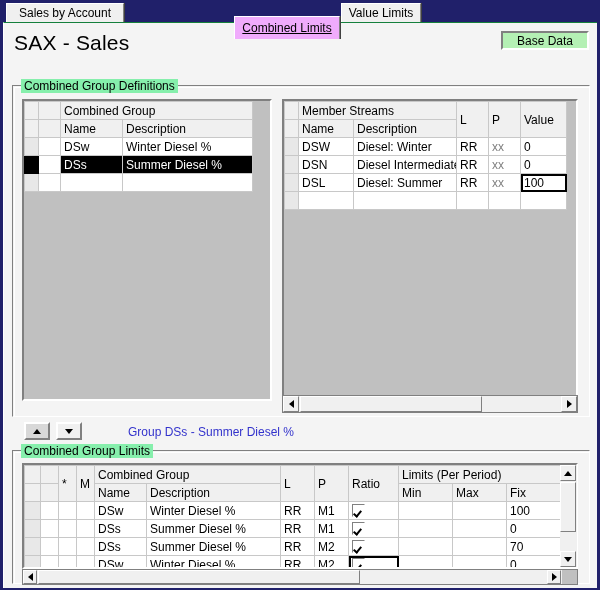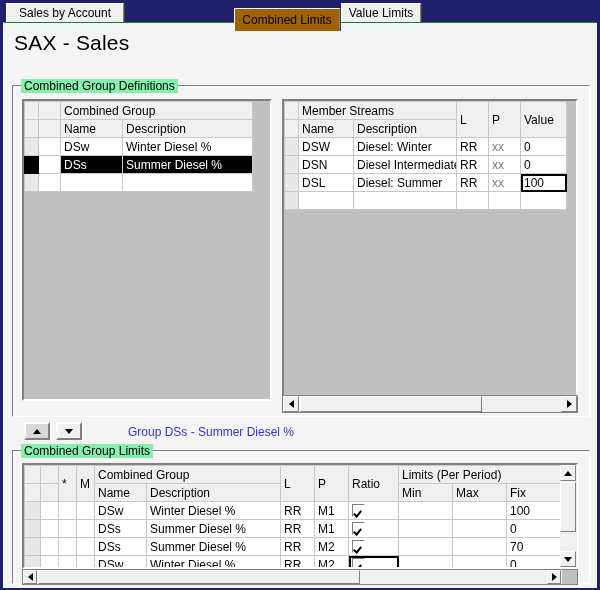--- a/index.html
+++ b/index.html
@@ -14,21 +14,21 @@
 
   
   .tabstrip{position:absolute;left:0;top:0;width:600px;height:22px;background:#20206a;}
   .tab{
     position:absolute;top:3px;height:19px;
     background:#f0f0f0;border:1px solid #fff;border-right-color:#808080;border-bottom:none;
     box-shadow:1px 0 0 #404040;
     display:flex;align-items:center;justify-content:center;
     font-size:12px;color:#000;white-space:nowrap;box-sizing:border-box;text-align:center;
   }
-  .tab.active{top:8px;height:23px;background:#a16207;z-index:5;border-bottom:none;}
+  .tab.active{top:16px;height:23px;background:#f0abfc;z-index:5;border-bottom:none;text-decoration:underline;}
 
   
   .client{
     position:absolute;left:3px;top:22px;width:594px;height:566px;
     background:#f4f4f4;border-top:1px solid #15803d;border-left:1px solid #fff;
     box-sizing:border-box;
   }
   .title{position:absolute;left:10px;top:8px;font-size:21px;letter-spacing:.2px;color:#000;}
   .badge{
     position:absolute;left:497px;top:8px;width:88px;height:19px;
@@ -92,20 +92,21 @@
   <div class="tabstrip">
     <div class="tab" style="left:6px;width:118px;">Sales by Account</div>
     <div class="tab active" style="left:234px;width:106px;">Combined Limits</div>
     <div class="tab" style="left:341px;width:80px;">Value Limits</div>
     <div class="tab" style="left:422px;width:97px;margin-top:43px;">Loading Factors</div>
   </div>
 
   <div class="client">
 
     <div class="title">SAX - Sales</div>
+    <div class="badge">Base Data</div>
 
     <div class="groupbox" style="left:8px;top:62px;width:576px;height:330px;">
       <div class="gb-label">Combined Group Definitions</div>
     </div>
 
     <div class="gridframe" style="left:18px;top:76px;width:250px;height:302px;">
       <table class="grid" style="width:228px;">
         <colgroup>
             <col style="width:14px">
             <col style="width:22px">

